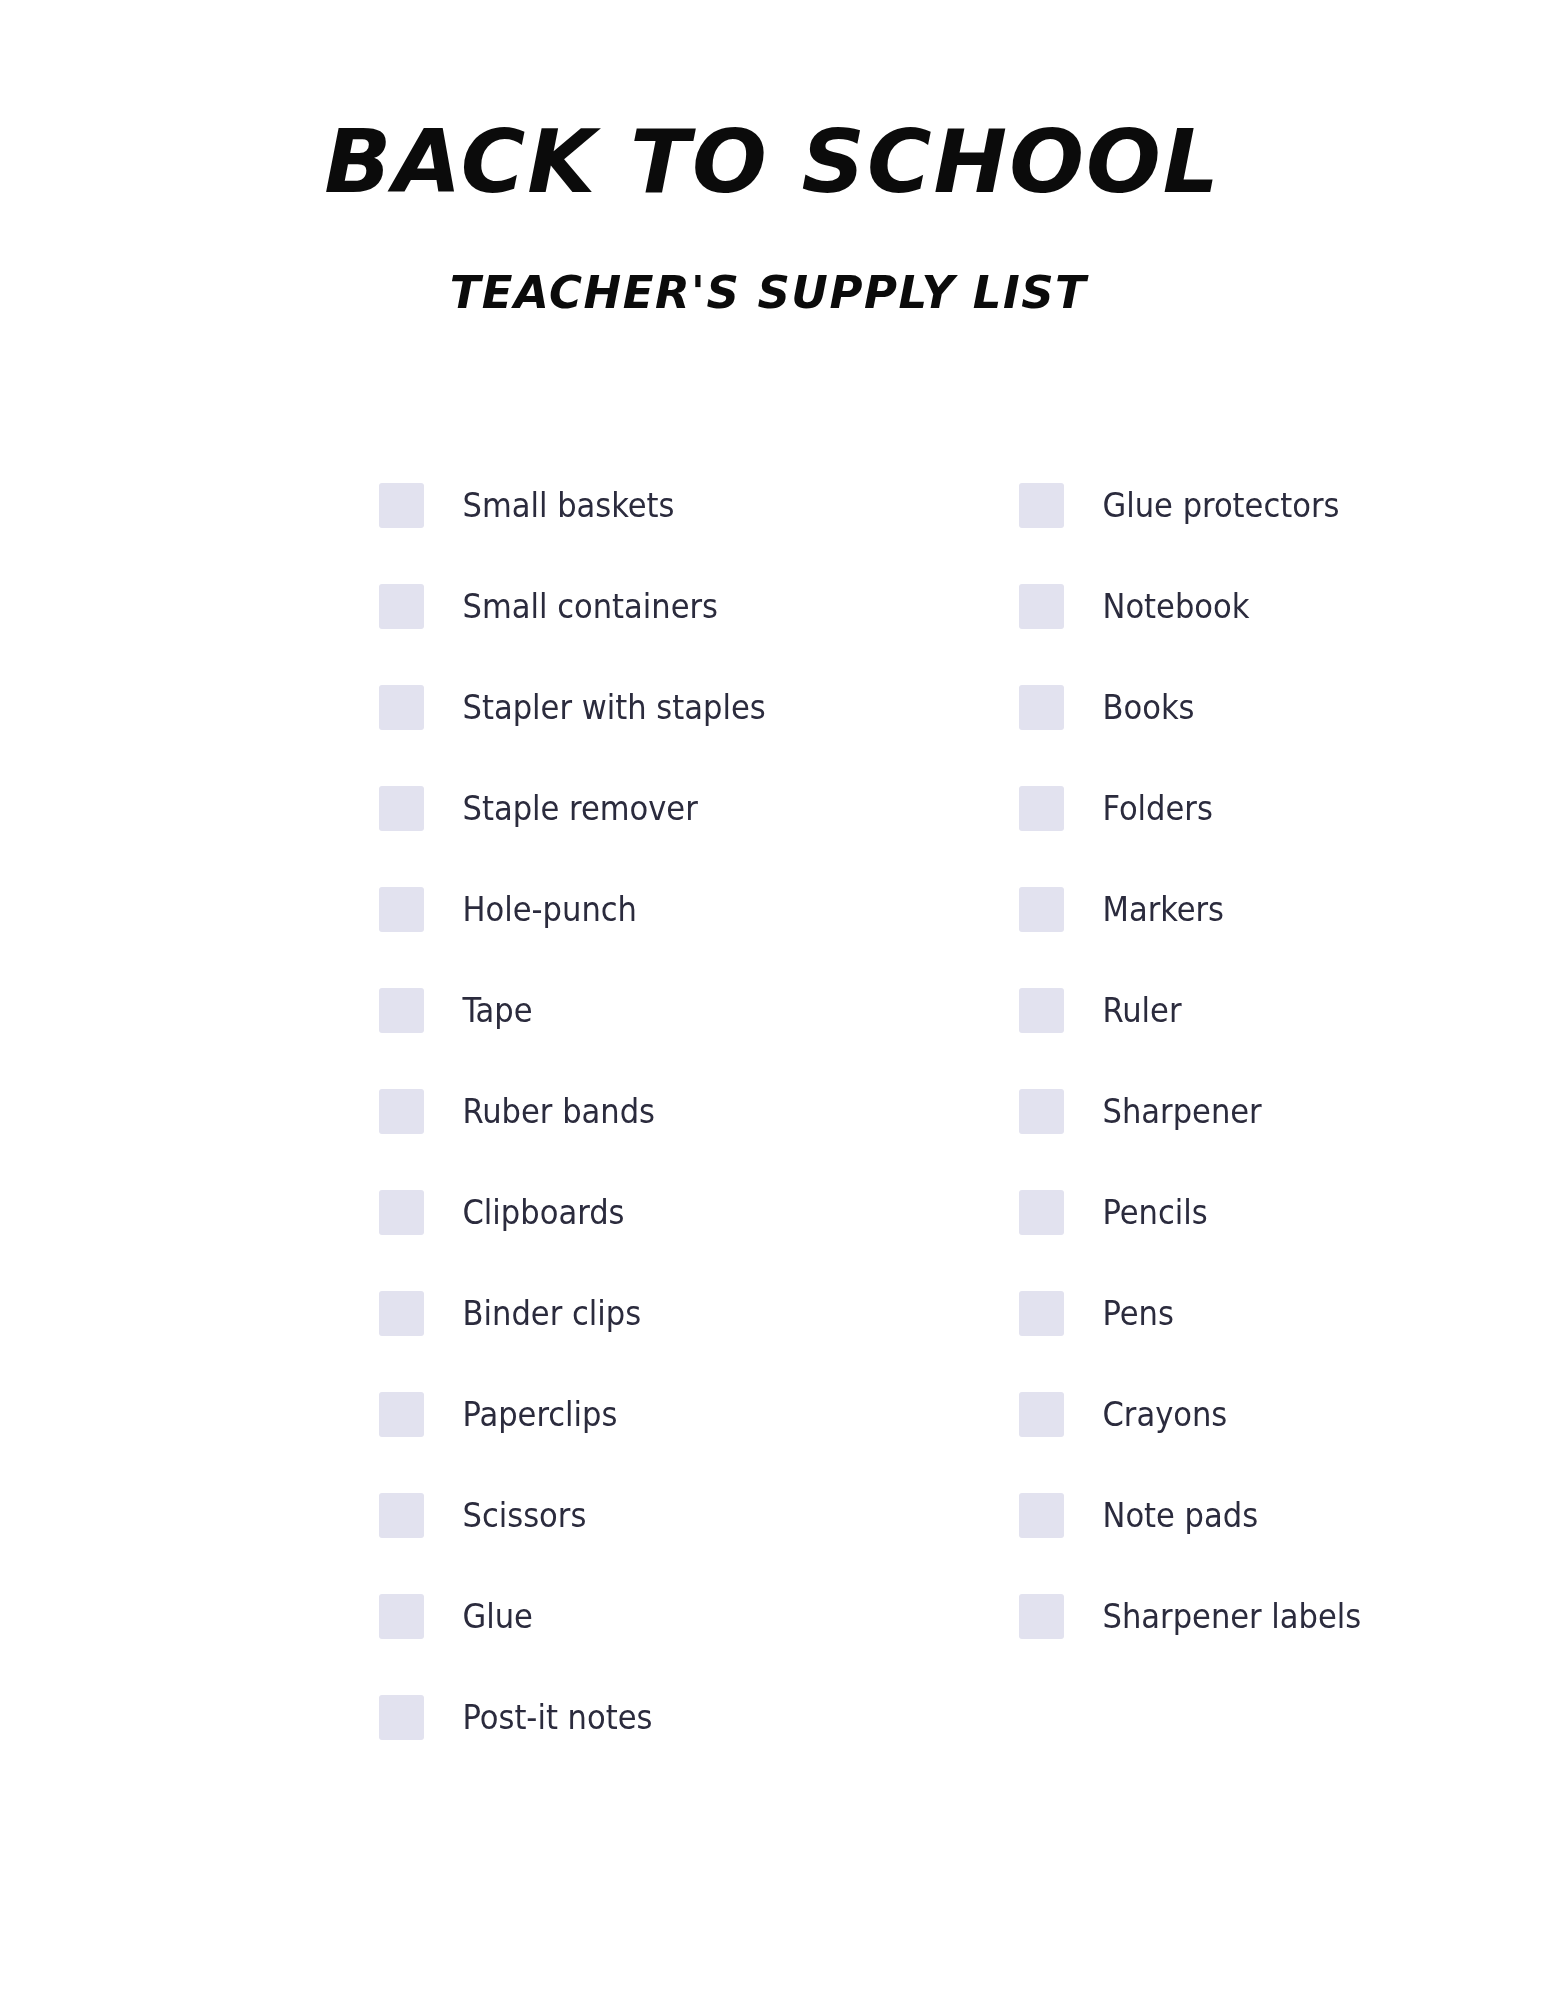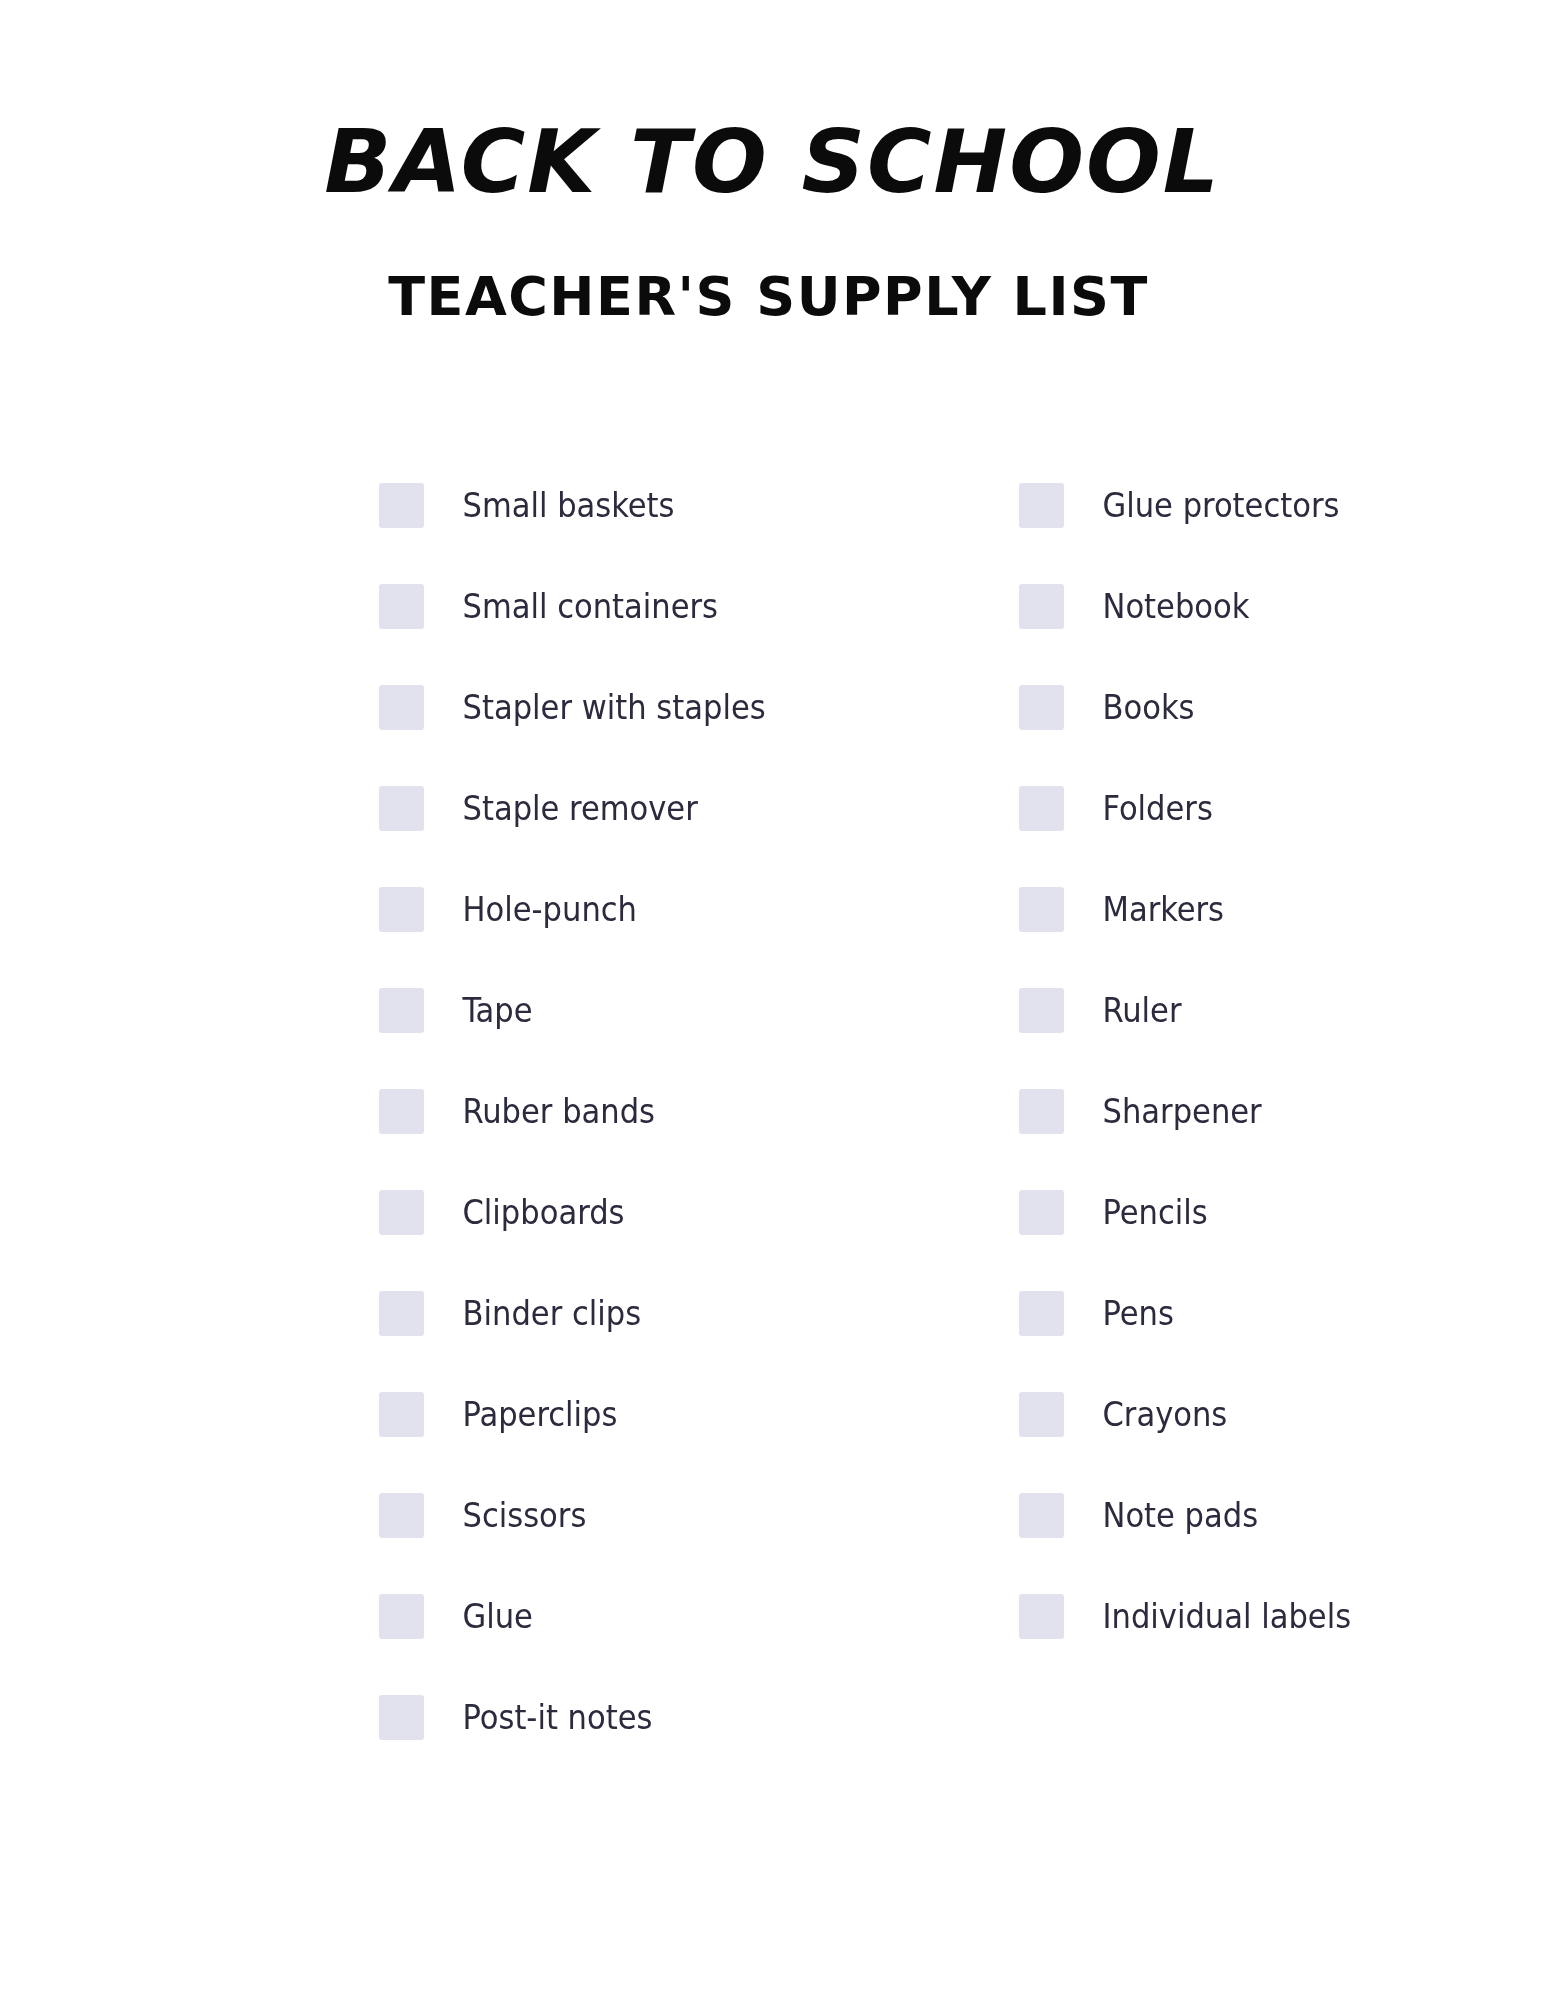--- a/index.html
+++ b/index.html
@@ -33,21 +33,22 @@
     font-size: 88px;
     line-height: 1.0;
     letter-spacing: 2px;
     color: #0b0b0b;
     margin: 0;
     text-transform: uppercase;
   }
   .subtitle {
     font-family: "DejaVu Sans", sans-serif;
     font-weight: 700;
-    font-size: 54px;
+    font-style: italic;
+    font-size: 45px;
     line-height: 1.0;
     letter-spacing: 1.5px;
     color: #0b0b0b;
     margin: 64px 8px 0 0;
     text-transform: uppercase;
   }
 
   
   .lists {
     position: absolute;
@@ -193,18 +194,18 @@
       <div class="item">
         <div class="checkbox"></div>
         <div class="item-label">Crayons</div>
       </div>
       <div class="item">
         <div class="checkbox"></div>
         <div class="item-label">Note pads</div>
       </div>
       <div class="item">
         <div class="checkbox"></div>
-        <div class="item-label">Individual labels</div>
+        <div class="item-label">Sharpener labels</div>
       </div>
     </div>
 
   </div>
 </div>
 
 </body></html>

